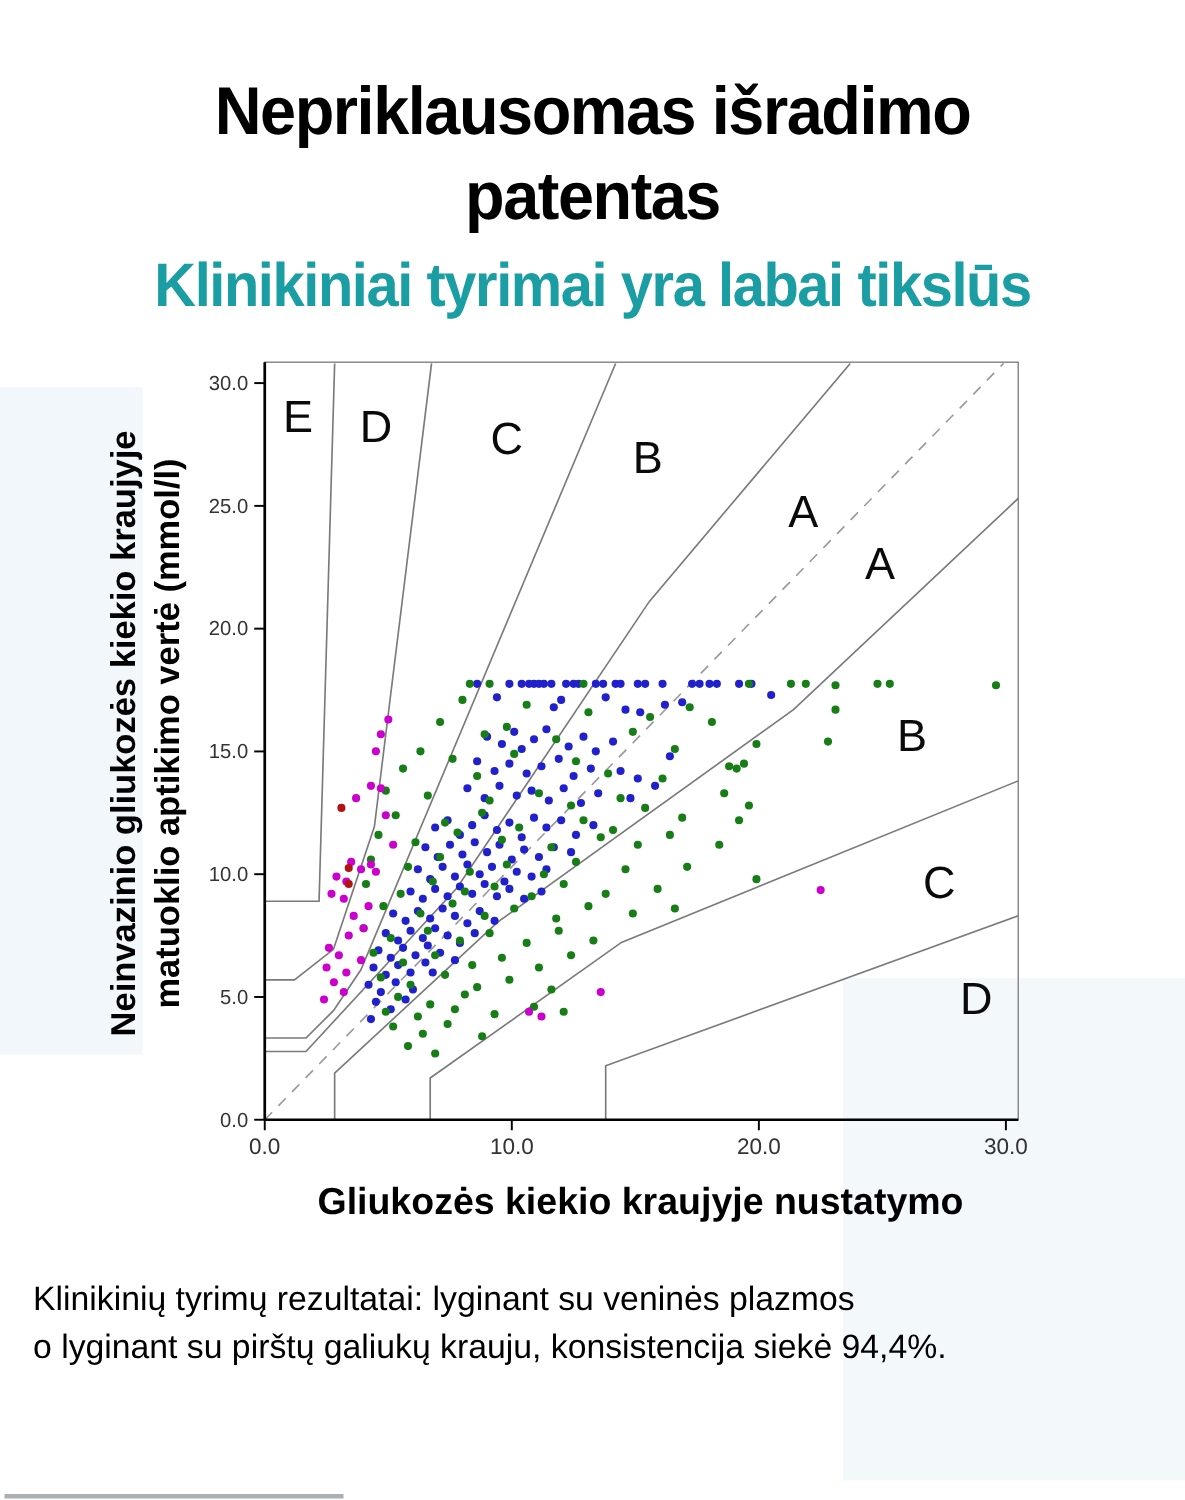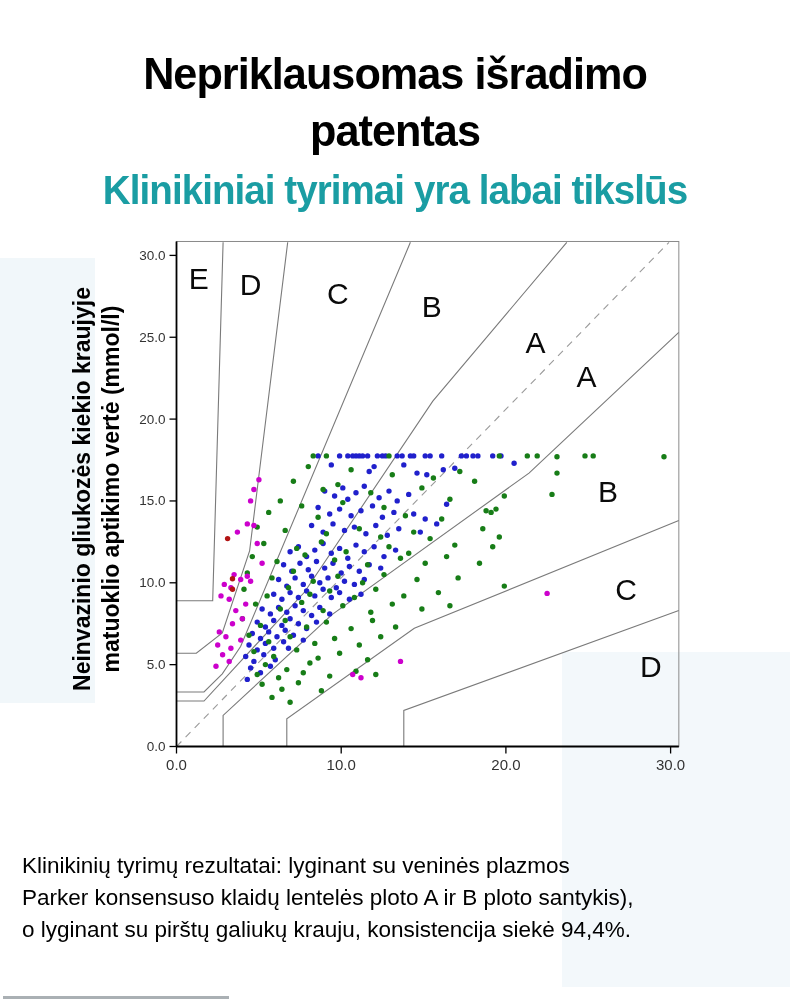--- a/index.html
+++ b/index.html
@@ -394,21 +394,21 @@
     <text x="176.5" y="769.5" text-anchor="middle" font-size="15" fill="#333333">0.0</text>
     <line x1="341.2" y1="746.5" x2="341.2" y2="753.5" stroke="#000000" stroke-width="1.3"></line>
     <text x="341.2" y="769.5" text-anchor="middle" font-size="15" fill="#333333">10.0</text>
     <line x1="505.9" y1="746.5" x2="505.9" y2="753.5" stroke="#000000" stroke-width="1.3"></line>
     <text x="505.9" y="769.5" text-anchor="middle" font-size="15" fill="#333333">20.0</text>
     <line x1="670.5999999999999" y1="746.5" x2="670.5999999999999" y2="753.5" stroke="#000000" stroke-width="1.3"></line>
     <text x="670.5999999999999" y="769.5" text-anchor="middle" font-size="15" fill="#333333">30.0</text>
   </svg>
 
 <div id="xlabel">
+  <div>Gliukozės kiekio kraujyje nustatymo</div>
 </div>
 
 <div id="body-text">
   <div>Klinikinių tyrimų rezultatai: lyginant su veninės plazmos</div>
-  <div>Parker konsensuso klaidų lentelės ploto A ir B ploto santykis),</div>
   <div>o lyginant su pirštų galiukų krauju, konsistencija siekė 94,4%.</div>
 </div>
 
 <div id="bottom-bar" style="background: rgb(170, 176, 180);"></div>
 
 </body></html>

